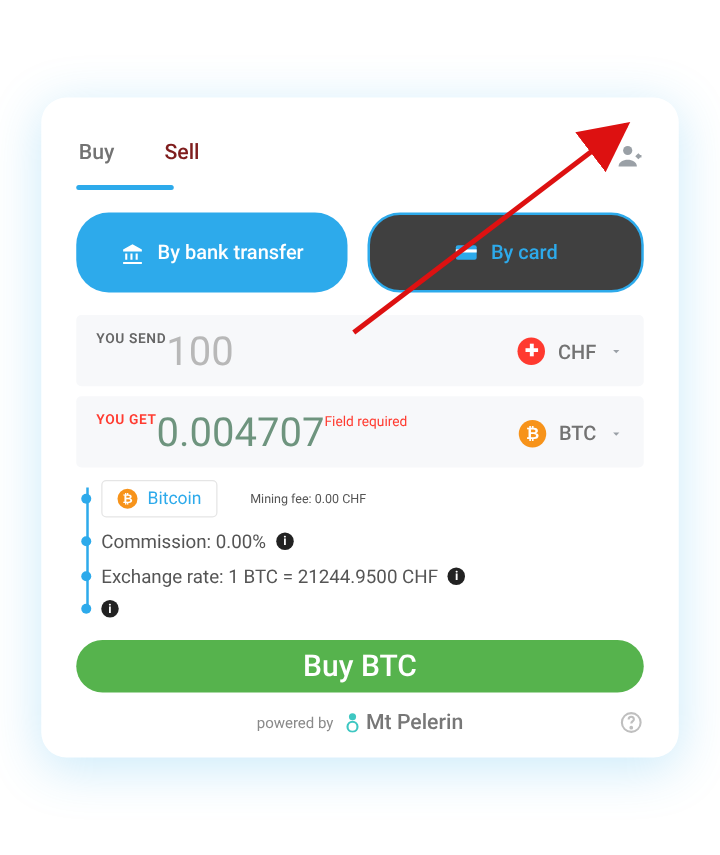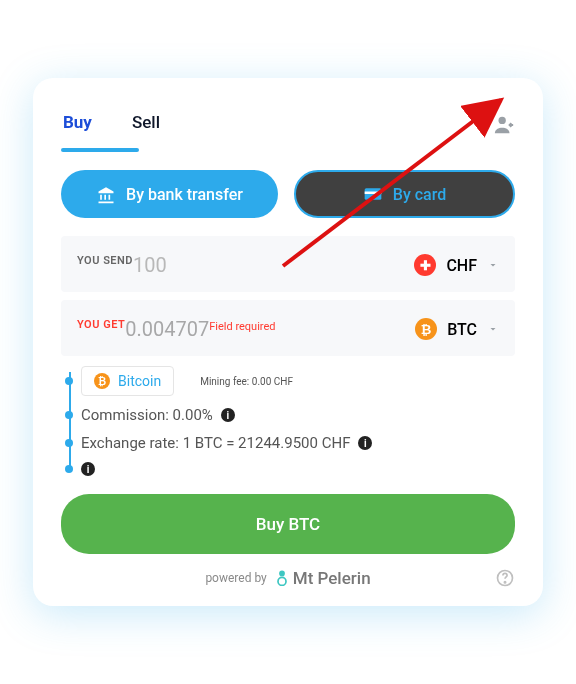--- a/index.html
+++ b/index.html
@@ -4,53 +4,53 @@
 <style>
   * { box-sizing: border-box; margin: 0; padding: 0; font-family: -apple-system, BlinkMacSystemFont, "Segoe UI", Roboto, Helvetica, Arial, sans-serif; }
   body { background: #fff; width: 576px; height: 684px; position: relative; display: flex; align-items: center; justify-content: center; }
   .card {
     width: 510px; background: #fff; border-radius: 20px; padding: 28px 28px 18px 28px;
     box-shadow: 0 8px 40px rgba(45,170,235,0.25);
     position: relative;
   }
   .topbar { display: flex; align-items: center; justify-content: space-between; margin-bottom: 6px; }
   .tabs { display: flex; gap: 36px; }
-  .tab { font-size: 17px; font-weight: 500; color: #0f172a; padding: 6px 2px 12px 2px; cursor: pointer; }
-  .tab.active { color: #1d4ed8; font-weight: bold; }
+  .tab { font-size: 17px; font-weight: 500; color: #7f1d1d; padding: 6px 2px 12px 2px; cursor: pointer; }
+  .tab.active { color: #737373; }
   .tab-underline { height: 4px; background: #2daaeb; border-radius: 2px; width: 78px; position: relative; margin-top: -2px; }
   .login-ic { width: 22px; height: 22px; color: #9aa0a6; cursor: pointer; }
   .pay-methods { display: flex; gap: 16px; margin: 18px 0 18px 0; }
-  .pm-btn { flex: 1; height: 48px; border-radius: 26px; display: flex; align-items: center; justify-content: center; gap: 10px; font-size: 16px; font-weight: 500; cursor: pointer; }
+  .pm-btn { flex: 1; height: 64px; border-radius: 26px; display: flex; align-items: center; justify-content: center; gap: 10px; font-size: 16px; font-weight: 500; cursor: pointer; }
   .pm-primary { background: #2daaeb; color: #fff; border: none; }
   .pm-outline { background: #404040; color: #2daaeb; border: 2px solid #2daaeb; }
   .pm-btn svg { width: 20px; height: 20px; flex: none; }
   .field {
     background: #f7f8fa; border-radius: 4px; padding: 12px 14px 10px 16px; display: flex; align-items: center; justify-content: space-between; margin-bottom: 8px;
   }
   .field-col { display: flex; }
   .field-label { font-size: 11px; letter-spacing: 0.5px; font-weight: 600; color: #666; }
   .field-label.err { color: #ff3b30; }
-  .field-value { font-size: 20px; color: #b8b8b8; font-weight: 400; line-height: 1.1; }
-  .field-value.err { color: #737373; opacity: 0.6; }
+  .field-value { font-size: 32px; color: #b8b8b8; font-weight: 400; line-height: 1.1; }
+  .field-value.err { color: #14532d; opacity: 0.6; }
   .field-error { font-size: 11px; color: #ff3b30; margin-top: 2px; text-align: center; }
   .cur-sel { display: flex; align-items: center; gap: 10px; cursor: pointer; padding: 6px 2px; }
   .cur-ic { width: 22px; height: 22px; border-radius: 50%; display: flex; align-items: center; justify-content: center; font-size: 13px; font-weight: 700; color: #fff; }
   .cur-ic.chf { background: #ff3a2f; }
   .cur-ic.btc { background: #f7931a; }
-  .cur-label { font-size: 16px; color: #000000; font-weight: 500; }
+  .cur-label { font-size: 16px; color: #737373; font-weight: 500; }
   .chev { color: #9aa0a6; }
   .details { margin: 10px 0 18px 6px; position: relative; padding-left: 14px; }
   .details::before { content:""; position:absolute; left:2px; top:6px; bottom:10px; width:2px; background:#2daaeb; }
   .drow { display:flex; align-items:center; gap:8px; color:#555; font-size:15px; margin: 10px 0; position:relative; }
   .drow::before { content:""; position:absolute; left:-16px; top:50%; transform:translateY(-50%); width:8px; height:8px; border-radius:50%; background:#2daaeb; }
   .net-chip { background:#fff; border:1px solid #e5e5e5; border-radius:4px; padding:6px 12px; display:inline-flex; align-items:center; gap:8px; font-size:14px; color:#2daaeb; }
   .net-chip .mini-btc { width:16px; height:16px; border-radius:50%; background:#f7931a; color:#fff; font-size:10px; font-weight:700; display:flex; align-items:center; justify-content:center; }
   .mfee { margin-left: 18px; color:#555; font-size:10px; }
   .info-ic { width:14px; height:14px; border-radius:50%; background:#222; color:#fff; font-size:10px; font-weight:700; display:inline-flex; align-items:center; justify-content:center; cursor:pointer; }
-  .buy-btn { width:100%; height:60px; border:none; border-radius:28px; background:#56b34d; color:#fff; font-size:17px; font-weight:500; cursor:pointer; }
+  .buy-btn { width:100%; height:42px; border:none; border-radius:28px; background:#56b34d; color:#fff; font-size:24px; font-weight:500; cursor:pointer; }
   .footer { display:flex; align-items:center; justify-content:center; gap:8px; margin-top:14px; color:#8a8a8a; font-size:12px; position:relative; }
   .footer .logo { display:flex; align-items:center; gap:4px; color:#6aa; font-weight:500; font-size:17px; }
   .footer .brand { color:#777; font-weight:500; }
   .help-ic { position:absolute; right:0; width:20px; height:20px; color:#bfbfbf; cursor:pointer; }
   .arrow { position:absolute; pointer-events:none; }
 </style>
 </head>
 <body>
 
 <div class="card">

